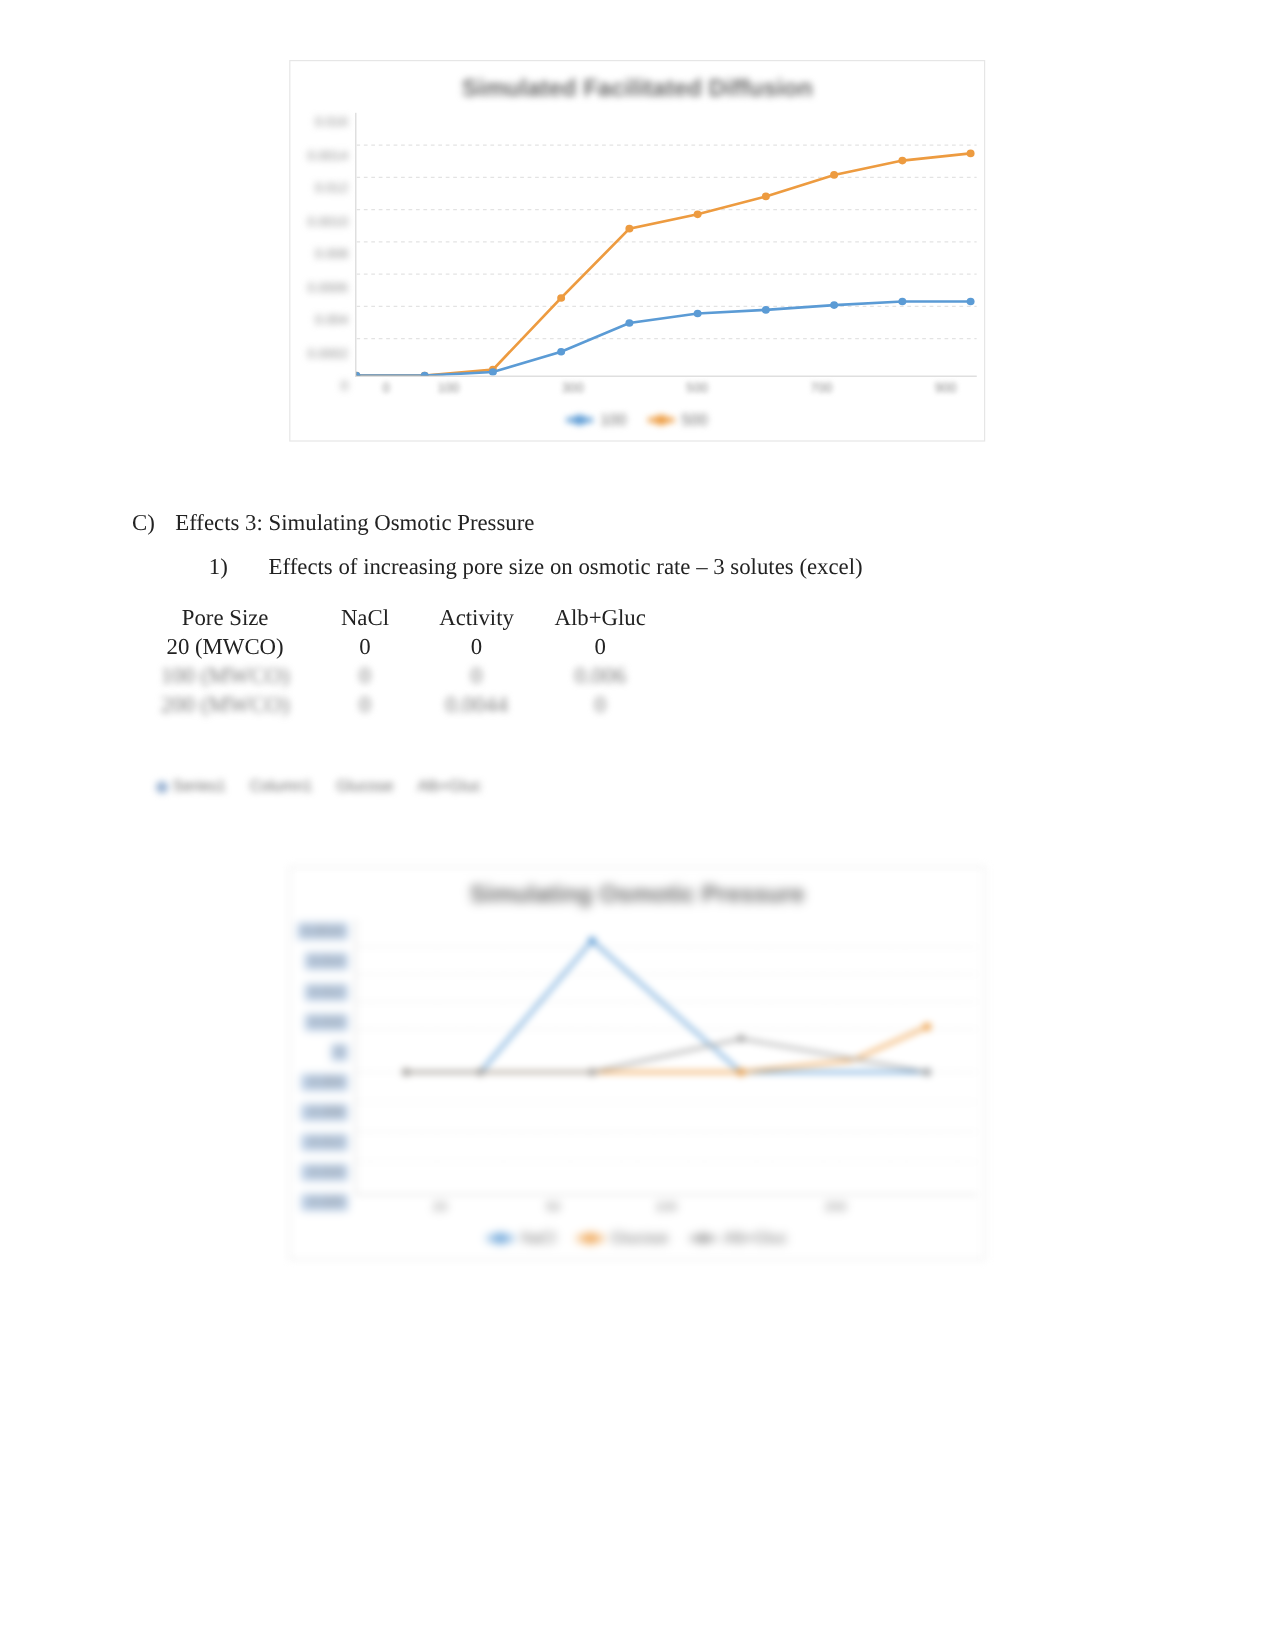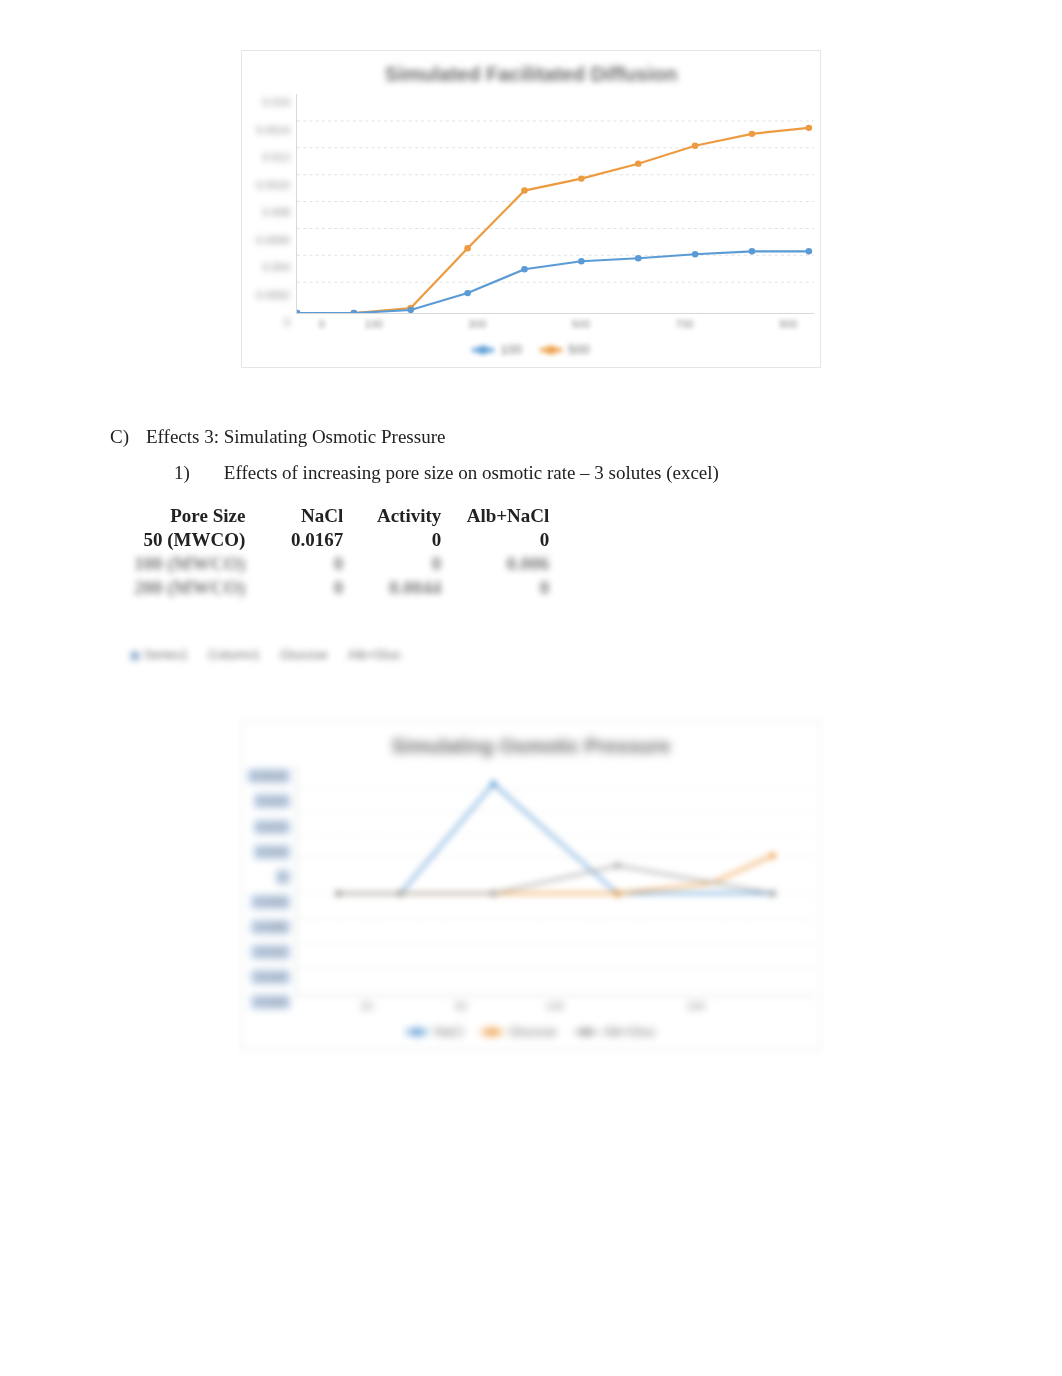--- a/index.html
+++ b/index.html
@@ -143,22 +143,22 @@
   }
   .table-wrap {
     margin-left: 24px;
     margin-top: 20px;
     font-size: 19px;
   }
   table.data {
     border-collapse: collapse;
   }
   table.data th, table.data td {
-    text-align: right;
-    font-weight: bold;
+    text-align: center;
+    font-weight: normal;
     padding: 0 18px 2px 0;
   }
   table.data th:first-child,
   table.data td:first-child { padding-right: 28px; }
   table.data td:nth-child(2) { min-width: 70px; }
   table.data td:nth-child(3) { min-width: 80px; }
   table.data td:nth-child(4) { min-width: 90px; }
   .blur-row td {
     color: #7a7a7a;
     filter: blur(3px);
@@ -299,25 +299,25 @@
     <span>Effects of increasing pore size on osmotic rate – 3 solutes (excel)</span>
   </div>
 
   <div class="table-wrap">
     <table class="data">
       <tbody>
           <tr>
         <th>Pore Size</th>
         <th>NaCl</th>
         <th>Activity</th>
-        <th>Alb+NaCl</th>
+        <th>Alb+Gluc</th>
       </tr>
       <tr>
-        <td>50 (MWCO)</td>
-        <td>0.0167</td>
+        <td>20 (MWCO)</td>
+        <td>0</td>
         <td>0</td>
         <td>0</td>
       </tr>
       <tr class="blur-row">
         <td>100 (MWCO)</td>
         <td>0</td>
         <td>0</td>
         <td>0.006</td>
       </tr>
       <tr class="blur-row">

